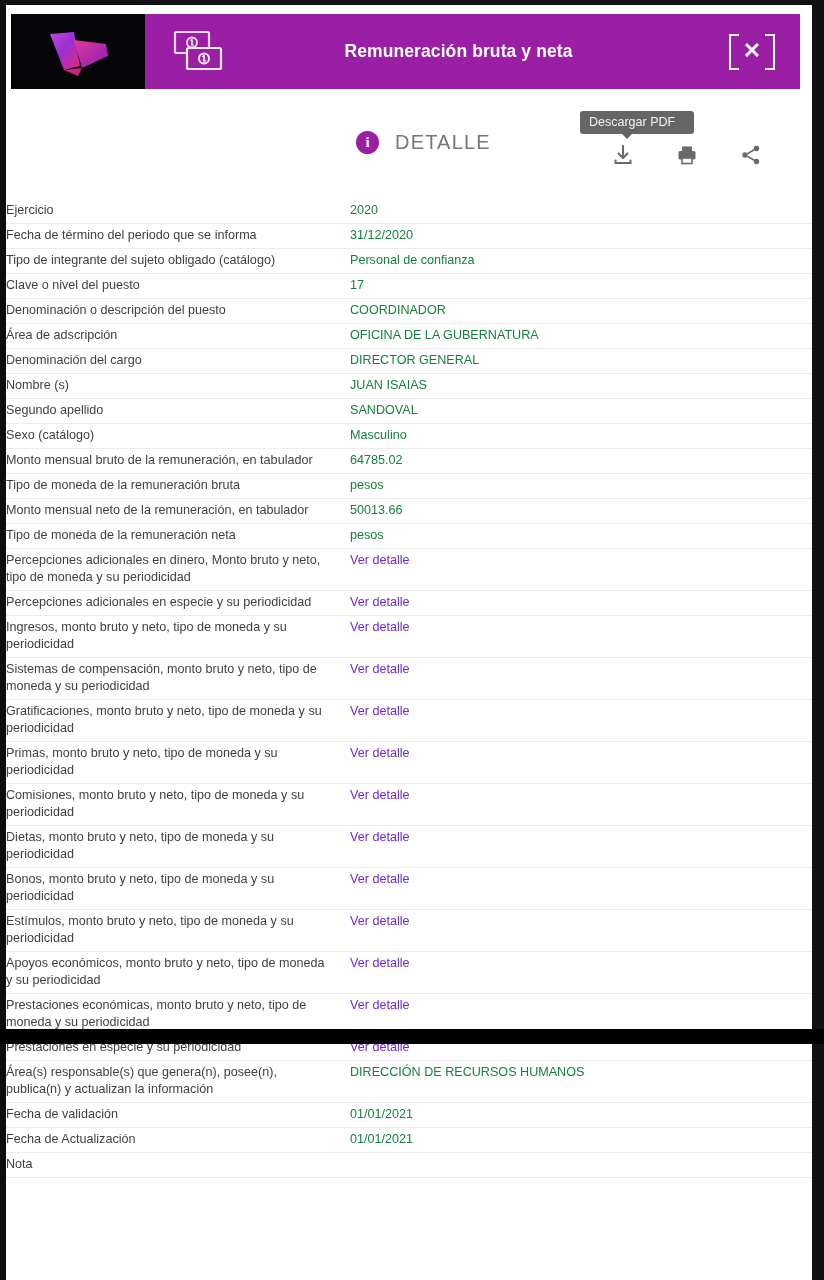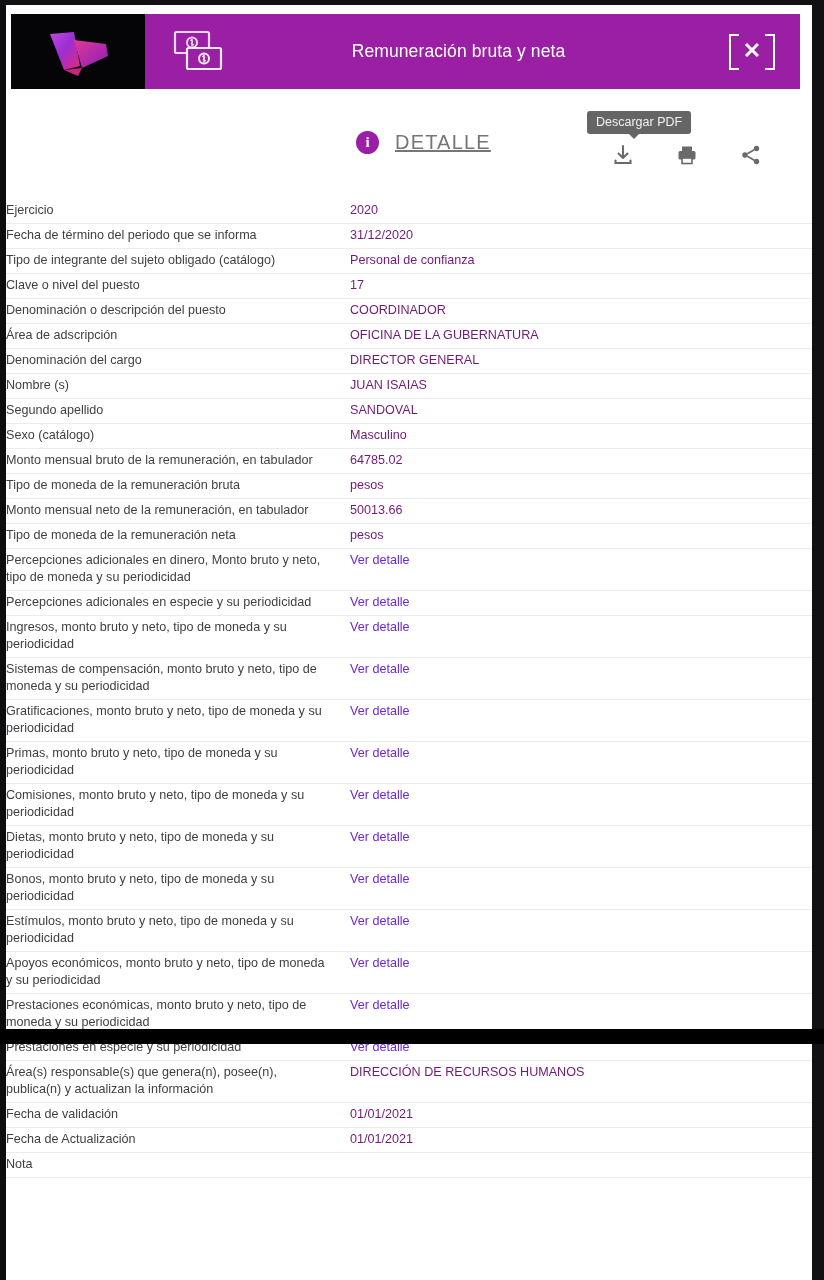--- a/index.html
+++ b/index.html
@@ -71,21 +71,21 @@
     align-items: center;
     justify-content: center;
   }
   .header-title {
     flex: 1;
     display: flex;
     align-items: center;
     justify-content: center;
     color: #ffffff;
     font-size: 17.5px;
-    font-weight: normal;
+    font-weight: bold;
     letter-spacing: .1px;
     padding-right: 40px;
     text-align: center;
   }
   .close-btn {
     width: 96px;
     flex: none;
     display: flex;
     align-items: center;
     justify-content: center;
@@ -144,21 +144,20 @@
     display: flex;
     align-items: center;
     justify-content: center;
     line-height: 1;
     cursor: pointer;
   }
   .detalle-label {
     font-size: 20px;
     color: #767676;
     letter-spacing: 1.2px;
-    text-decoration: underline;
   }
   .tool-icons {
     position: absolute;
     left: 600px;
     top: 0;
     width: 185px;
     height: 50px;
   }
   .tool-btn {
     position: absolute;
@@ -173,24 +172,23 @@
   .tool-btn.pr { left: 72px; }
   .tool-btn.sh { left: 136px; }
 
   .tooltip {
     position: absolute;
     left: 580px;
     top: 111px;
     background: #656565;
     color: #f2f2f2;
     font-size: 12.5px;
-    padding: 4px 9px 5px 9px;
+    padding: 4px 19px 5px 9px;
     border-radius: 3px;
     white-space: nowrap;
-    margin-left: 7px;
   }
   .tooltip::after {
     content: "";
     position: absolute;
     bottom: -5px;
     left: 42px;
     width: 0; height: 0;
     border-left: 5px solid transparent;
     border-right: 5px solid transparent;
     border-top: 5px solid #656565;
@@ -215,21 +213,21 @@
     flex: none;
     padding-right: 10px;
     font-size: 12.6px;
     color: #3f3f41;
     line-height: 17px;
   }
   .row .value {
     flex: 1;
     padding-left: 10px;
     font-size: 12.6px;
-    color: #701a75;
+    color: #15803d;
     line-height: 17px;
     word-break: break-word;
   }
   .row .value.link {
     color: #6d28d9;
     cursor: pointer;
   }
   .black-band-full {
     position: absolute;
     left: 0;

